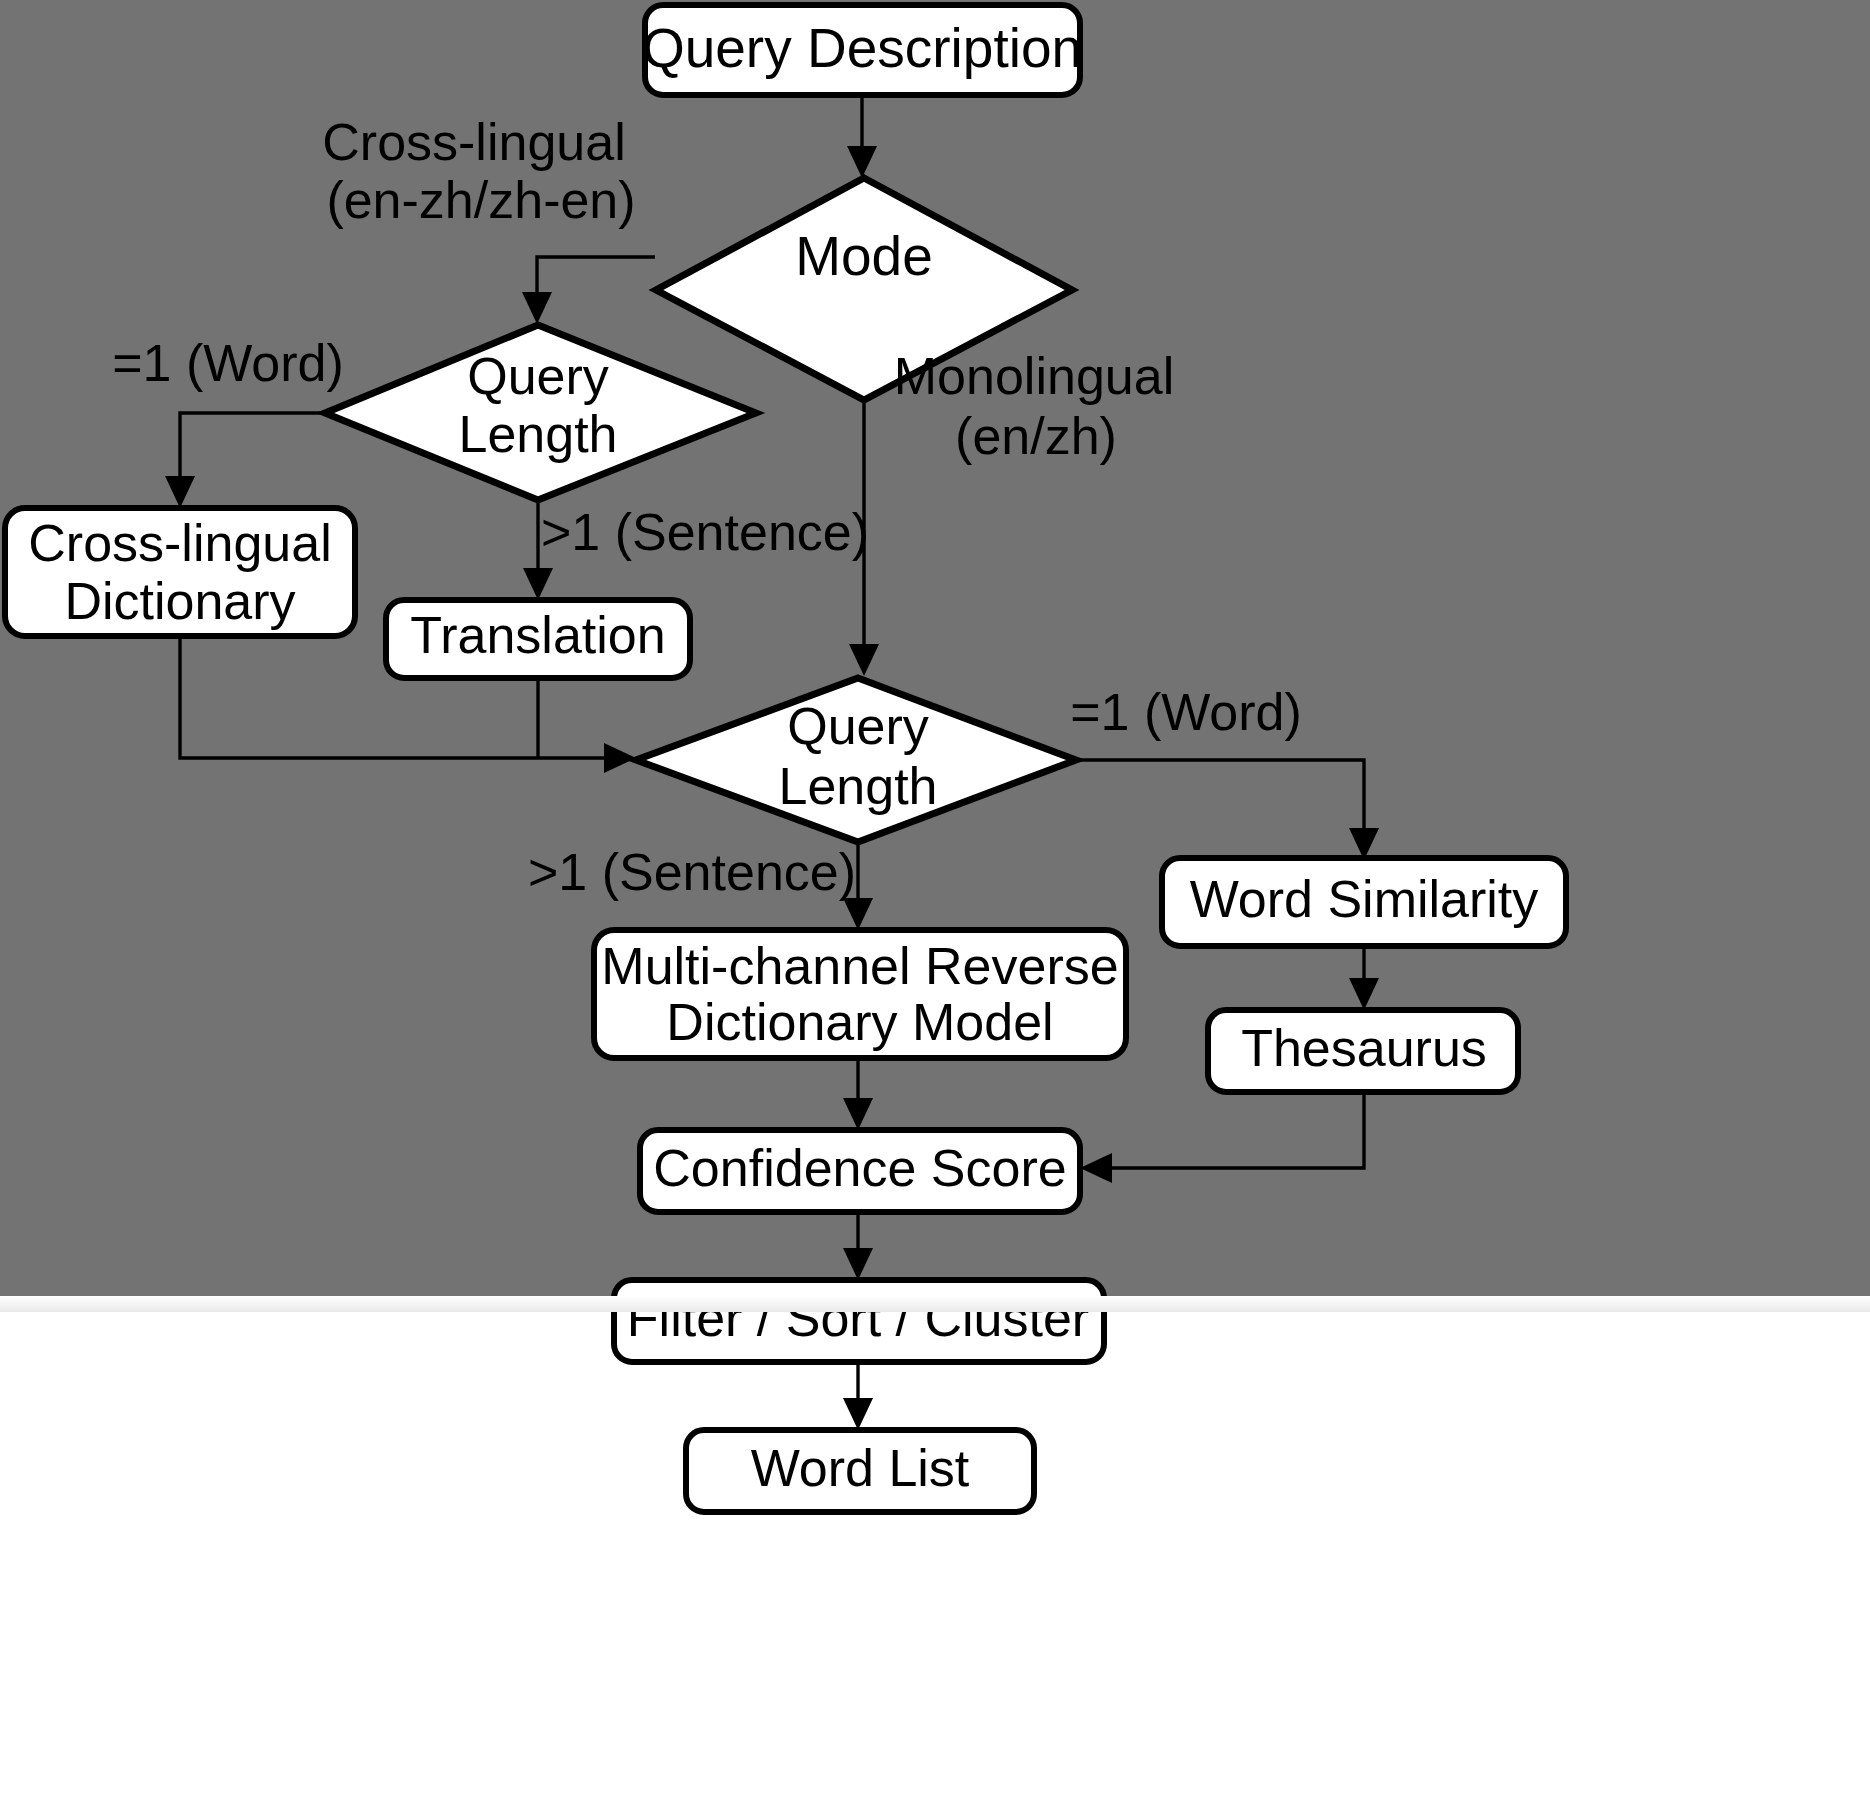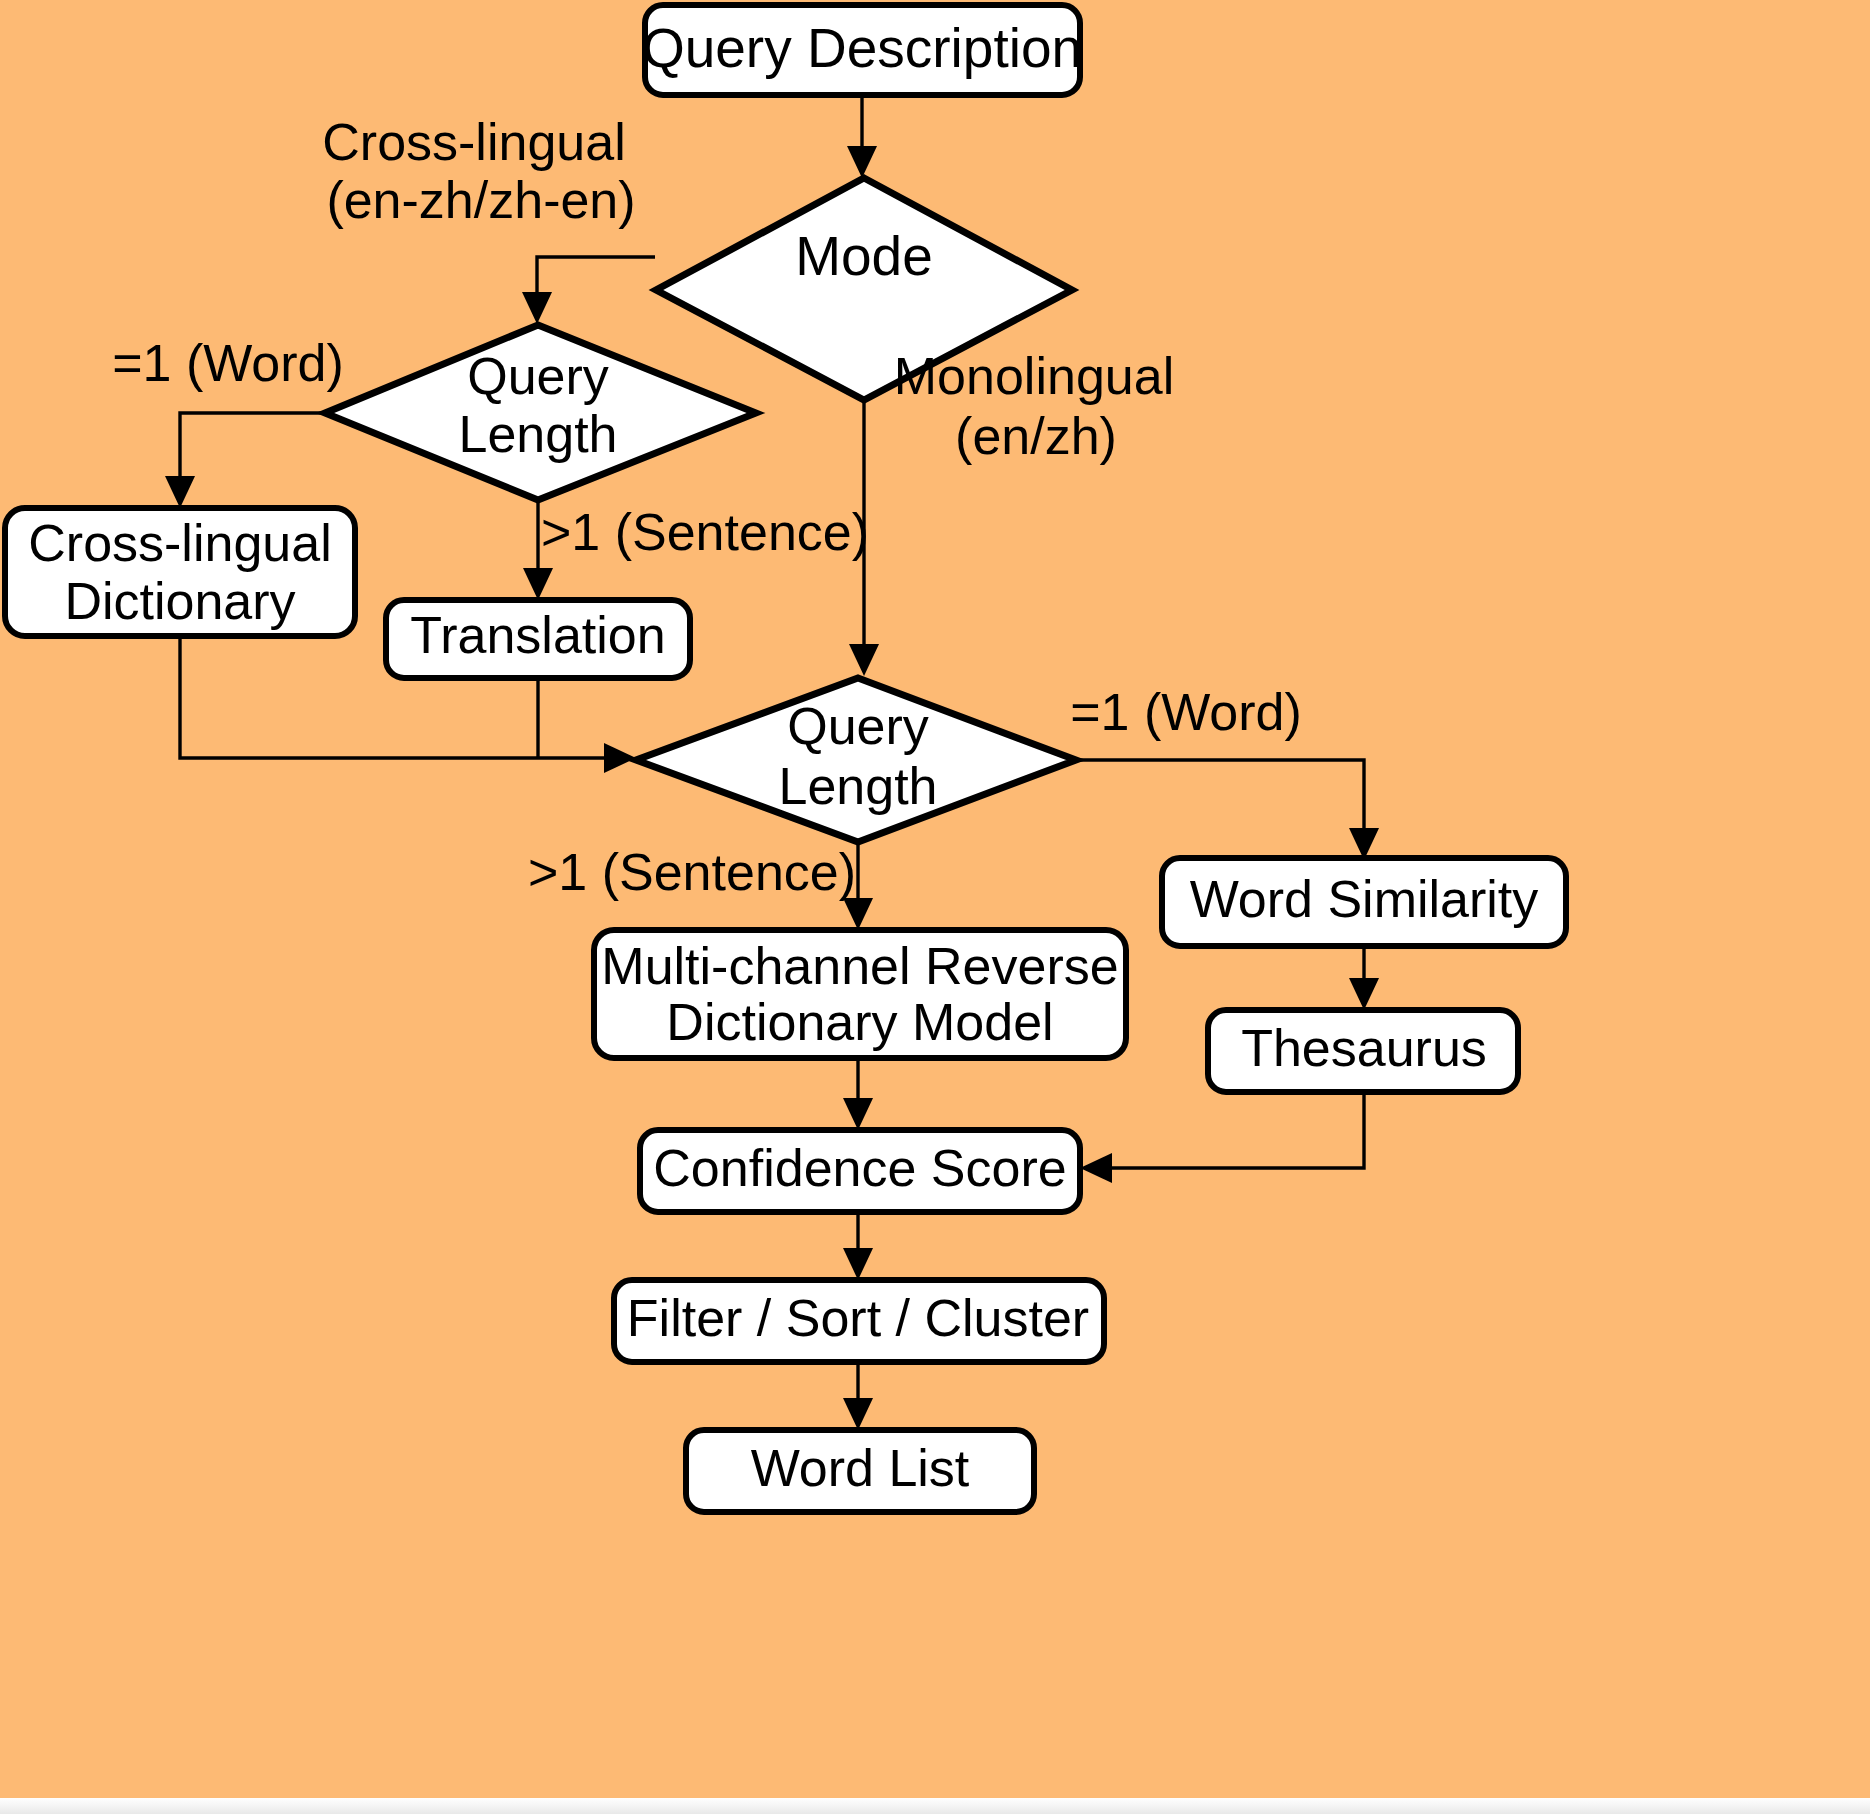--- a/index.html
+++ b/index.html
@@ -9,22 +9,22 @@
   }
   body {
     width: 1870px;
     height: 1814px;
     font-family: "Liberation Sans", sans-serif;
     overflow: hidden;
   }
   #flow-root {
     position: relative;
     width: 1870px;
-    height: 1814px;
-    background: #fdba74;
+    height: 1312px;
+    background: #737373;
   }
   svg#flow-svg {
     position: absolute;
     top: 0;
     left: 0;
     width: 1870px;
     height: 1814px;
     display: block;
   }
   .node-shape {

